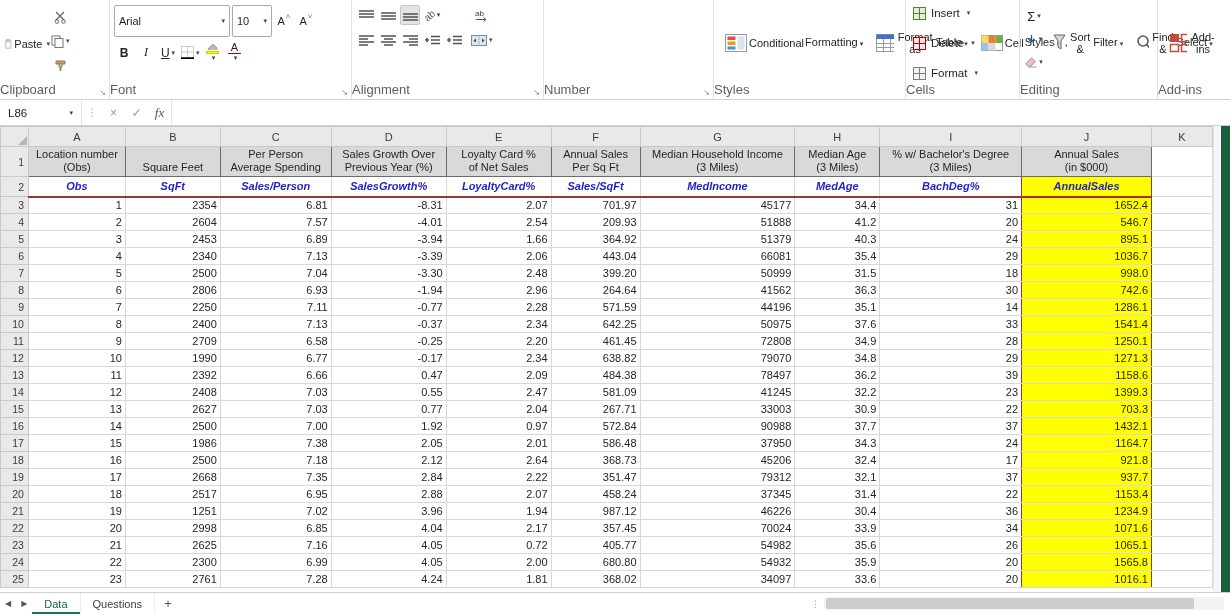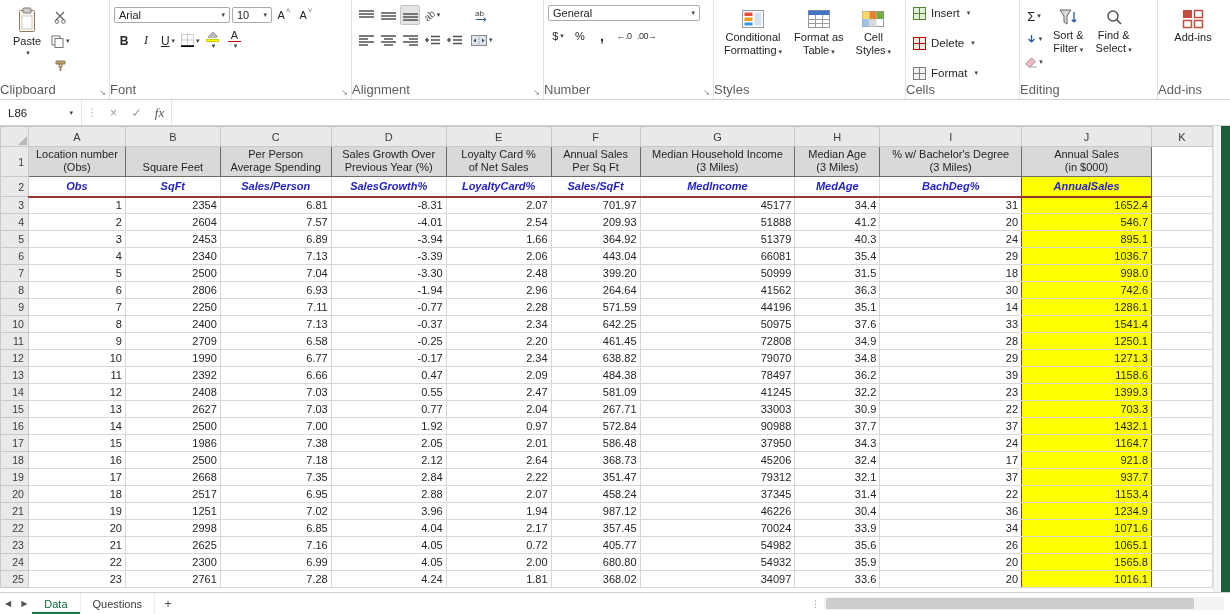--- a/index.html
+++ b/index.html
@@ -12,33 +12,33 @@
 .rg{position:relative;flex:0 0 auto;border-right:1px solid #e3e1df;padding:5px 4px 16px;height:100%}
 .rgbody{display:flex;height:76px}
 .glabel{position:absolute;left:0;right:0;bottom:2px;text-align:left;font-size:13px;color:#605e5c;white-space:nowrap}
 .launcher{position:absolute;right:3px;bottom:2px;font-size:8px;color:#8a8886;line-height:1}
 .caret{font-size:7px;color:#444;margin-left:2px}
 .sbtn{display:inline-flex;align-items:center;justify-content:center;min-width:20px;height:20px;border-radius:2px;border:1px solid transparent}
 .sbtn.sel{background:#e4e4e4;border:1px solid #c6c6c6}
 .btxt{font-size:11px;color:#252525}
 .vstack{display:flex;flex-direction:column;gap:5px}
 .hrow{display:flex;align-items:center;gap:2px}
-.combo{display:flex;align-items:center;height:16px;border:1px solid #abaaa9;background:#fff;border-radius:2px;padding:0 4px;font-size:11px;gap:3px}
+.combo{display:flex;align-items:center;height:32px;border:1px solid #abaaa9;background:#fff;border-radius:2px;padding:0 4px;font-size:11px;gap:3px}
 .combo .val{flex:1;white-space:nowrap;overflow:hidden}
-.paste-btn{width:46px;display:flex;flex-direction:column;align-items:center;gap:2px;padding-top:2px}
+.paste-btn{width:46px;display:flex;flex-direction:row;align-items:center;gap:2px;padding-top:2px}
 .clipcol{display:flex;flex-direction:column;gap:4px;padding-top:2px}
 .bold-btn{font-weight:bold;font-size:12px}
 .italic-btn{font-style:italic;font-family:"Liberation Serif",serif;font-size:12px}
 .underline-btn{font-size:12px}
 .underline-btn .u{text-decoration:underline}
 .colorbtn{display:inline-flex;flex-direction:column;align-items:center;justify-content:center;height:21px;padding:0 2px}
 .cbar{width:13px;height:3px;margin-top:1px}
 .supc{font-size:8px;color:#777;margin-left:1px;align-self:flex-start}
 .orient{display:inline-block;transform:rotate(-40deg);font-size:10px;color:#515151}
-.bigbtn{display:flex;flex-direction:column;align-items:center;gap:1px;padding:3px 6px;font-size:11px;line-height:12px;color:#252525;text-align:center}
+.bigbtn{display:flex;flex-direction:row;align-items:center;gap:1px;padding:3px 6px;font-size:11px;line-height:12px;color:#252525;text-align:center}
 .cellrow{display:flex;align-items:center;gap:5px;height:22px;font-size:11.5px;padding:0 3px;white-space:nowrap}
 .minicol{display:flex;flex-direction:column;gap:3px;padding-top:1px;margin-right:3px}
 .decbtn{font-size:9px;color:#333;letter-spacing:-0.5px}
 svg{display:block}
 
 
 .fbar{flex:0 0 26px;display:flex;align-items:stretch;background:#fff;border-bottom:1px solid #d2d0ce}
 .namebox{width:82px;display:flex;align-items:center;padding:0 8px;font-size:11.5px;border-right:1px solid #e3e3e3}
 .namebox .caret{margin-left:auto}
 .fsplit{display:flex;align-items:center;color:#aaa;font-size:10px;padding:0 5px}
@@ -266,46 +266,20 @@
               </svg>
               <span class="caret">▾</span>
             </span>
         </div>
       </div>
       <div class="glabel"><span>Alignment</span></div>
       <span class="launcher">↘</span>
     </div>
 
     <div class="rg" style="width:170px">
-      <div class="rgbody">
-        <div class="vstack">
-          <div class="combo" style="width:152px">
-              <span class="val">General</span>
-              <span class="caret">▾</span>
-            </div>
-          <div class="hrow">
-            <span class="sbtn">
-                <span class="btxt">$</span>
-                <span class="caret">▾</span>
-              </span>
-            <span class="sbtn">
-                <span class="btxt">%</span>
-              </span>
-            <span class="sbtn" style="font-weight:bold;font-size:14px">
-                <span>,</span>
-              </span>
-            <span class="sbtn decbtn">
-                <span>←.0</span>
-              </span>
-            <span class="sbtn decbtn">
-                <span>.00→</span>
-              </span>
-          </div>
-        </div>
-      </div>
       <div class="glabel"><span>Number</span></div>
       <span class="launcher">↘</span>
     </div>
 
     <div class="rg" style="width:192px">
       <div class="rgbody">
         <div class="bigbtn">
           <svg width="24" height="22">
               <rect x="1.5" y="2.5" width="21" height="17" fill="#fff" stroke="#9b9b9b"></rect>
               <rect x="3.5" y="4.5" width="8" height="3.5" fill="#e74c3c"></rect>

